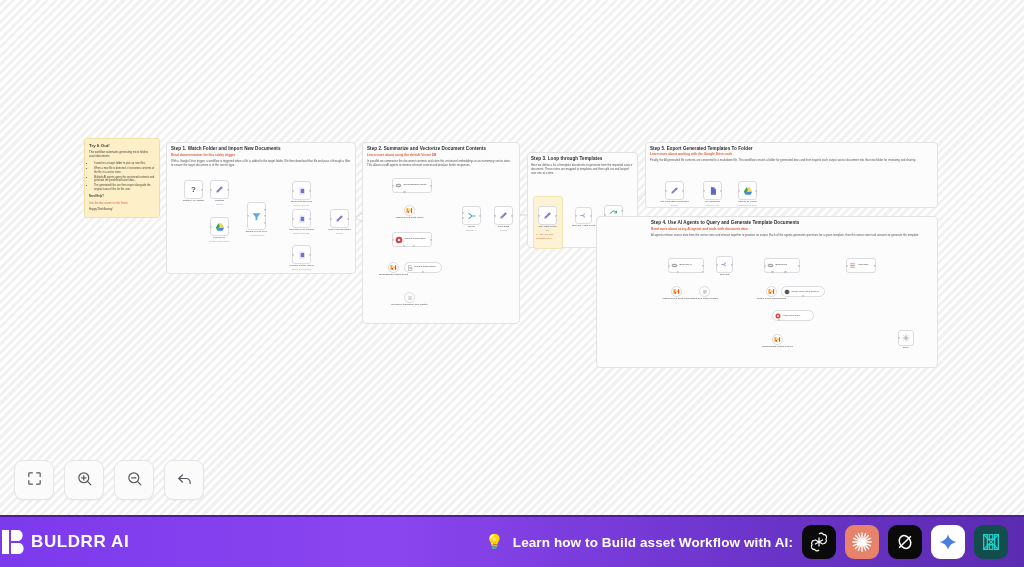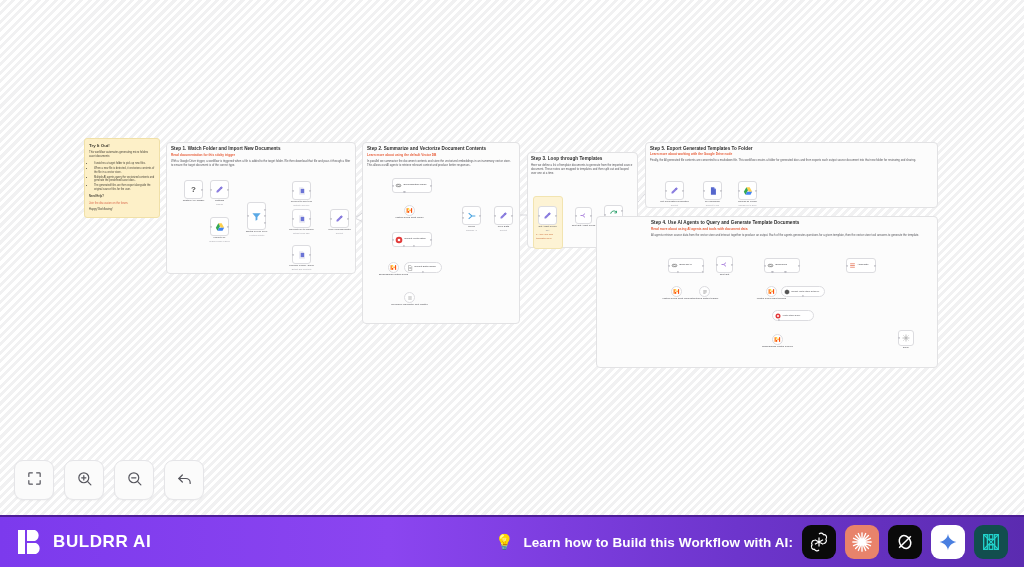--- a/index.html
+++ b/index.html
@@ -105,21 +105,21 @@
   }
   .tb-btn svg { width: 17px; height: 17px; stroke: #56565e; fill: none;
                 stroke-width: 1.7; stroke-linecap: round; stroke-linejoin: round; }
 
   
   #bottombar {
     position: absolute; left: 0; bottom: 0; width: 1024px; height: 52px;
     background: linear-gradient(90deg, #7c3aed 0%, #8b45f0 38%, #6d35cc 72%, #5b2bb0 100%);
     display: flex; align-items: center; border-top: 2px solid #4c1d95;
   }
-  #brand { display: flex; align-items: center; gap: 9px; margin-left: 18px; }
+  #brand { display: flex; align-items: center; gap: 3px; margin-left: 2px; }
   #brand-mark {
     width: 26px; height: 28px; position: relative; flex: 0 0 auto;
   }
   #brand-name { color: #ffffff; font-size: 17px; font-weight: 700; letter-spacing: .6px; }
   #cta { margin-left: auto; display: flex; align-items: center; gap: 9px; margin-right: 16px; }
   #cta-text { color: #ffffff; font-size: 13.5px; font-weight: 700; letter-spacing: .1px; }
   .ai-logo {
     width: 34px; height: 34px; border-radius: 9px; display: flex;
     align-items: center; justify-content: center; flex: 0 0 auto; cursor: pointer;
   }
@@ -627,21 +627,21 @@
         <svg width="26" height="28" viewBox="0 0 26 28">
           <rect x="0" y="2" width="7" height="24" fill="#ffffff"></rect>
           <path d="M9 2h8a6 6 0 010 11H9z" fill="#ffffff"></path>
           <path d="M9 15h9a6 6 0 010 11H9z" fill="#ffffff"></path>
         </svg>
       </div>
       <span id="brand-name">BULDRR AI</span>
     </div>
     <div id="cta">
       <span style="font-size:15px;">💡</span>
-      <span id="cta-text">Learn how to Build this Workflow with AI:</span>
+      <span id="cta-text">Learn how to Build asset Workflow with AI:</span>
 
       <div class="ai-logo" style="background:#0a0a0a;">
         <svg width="22" height="22" viewBox="0 0 24 24" fill="none" stroke="#fff" stroke-width="1.3">
           <path d="M12 3.2c1.6-1.4 4-1 5 .9.9-.2 2 .1 2.7 1 .9 1.2.8 2.8-.1 3.9.5.8.6 1.9.2 2.8-.5 1.3-1.8 2-3.1 1.9M12 20.8c-1.6 1.4-4 1-5-.9-.9.2-2-.1-2.7-1-.9-1.2-.8-2.8.1-3.9-.5-.8-.6-1.9-.2-2.8.5-1.3 1.8-2 3.1-1.9"></path>
           <path d="M12 7v10M7.5 9.5l9 5M16.5 9.5l-9 5"></path>
         </svg>
       </div>
       <div class="ai-logo" style="background:#e8836b;">
         <svg width="22" height="22" viewBox="0 0 24 24" stroke="#fff" stroke-width="1.5" stroke-linecap="round">
           <path d="M12 2v20M2 12h20M5 5l14 14M19 5L5 19M8 2.8l8 18.4M16 2.8L8 21.2M2.8 8l18.4 8M21.2 8L2.8 16"></path>

